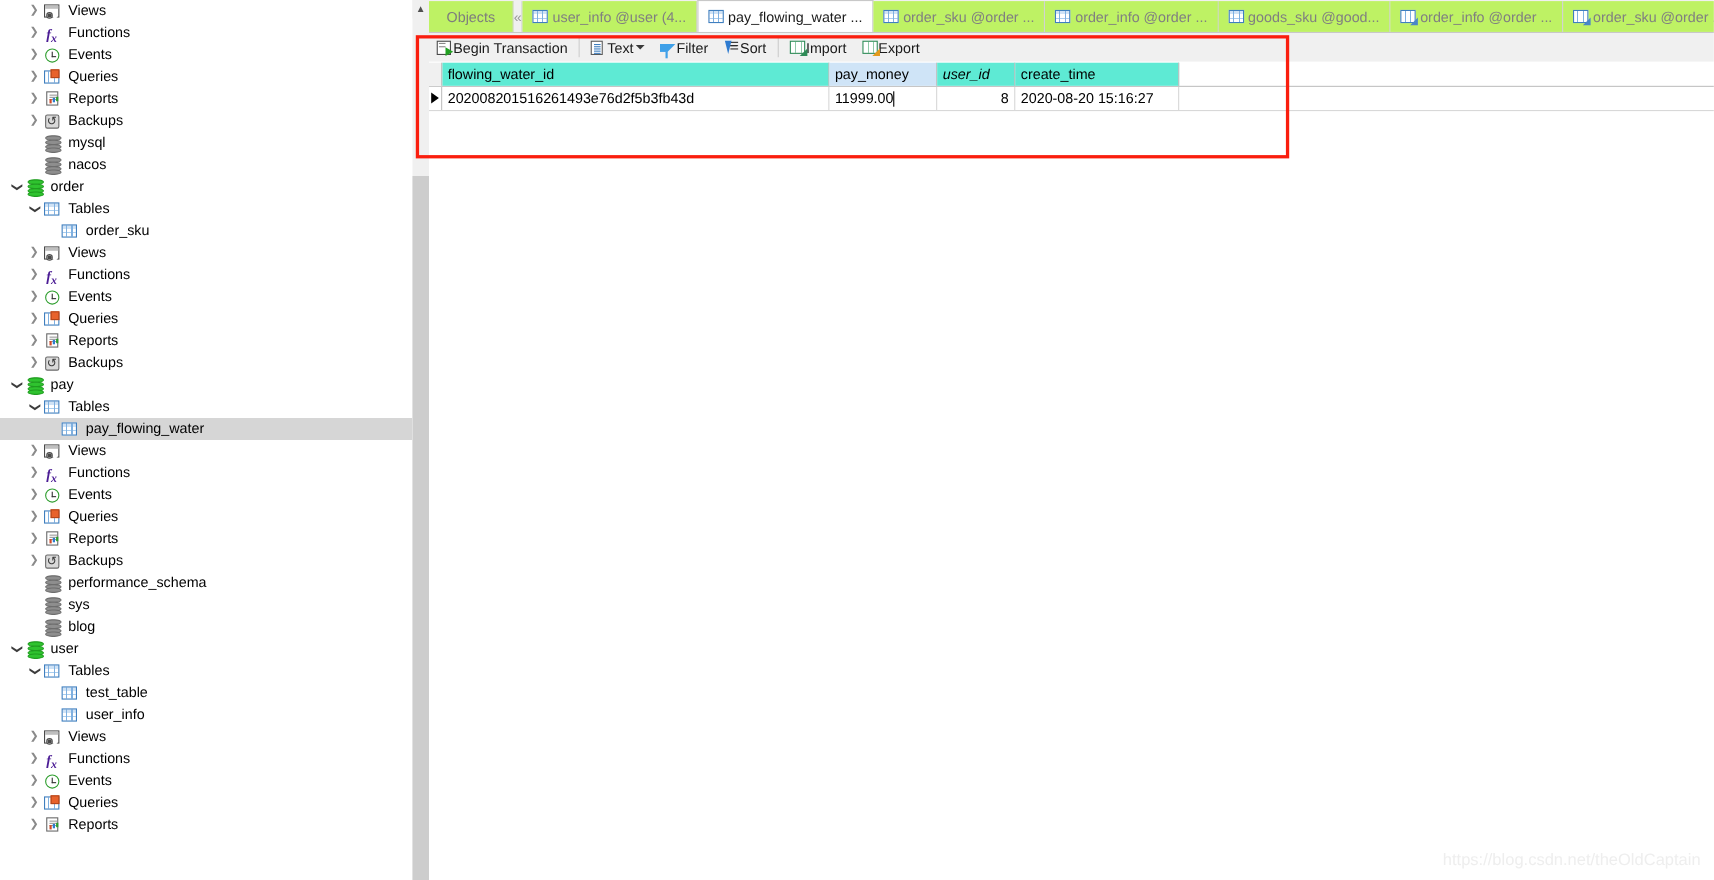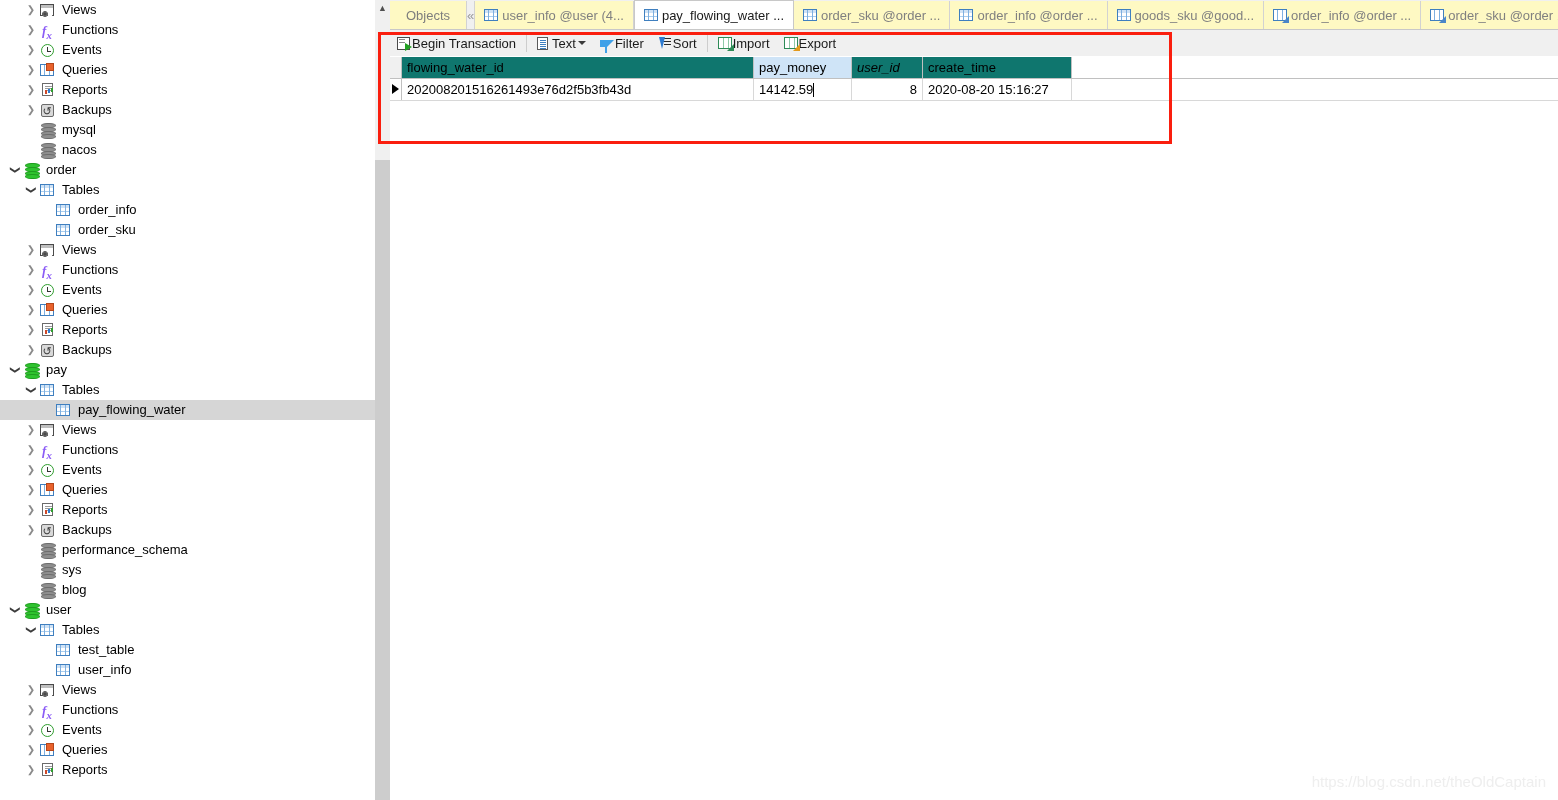--- a/index.html
+++ b/index.html
@@ -62,21 +62,21 @@
   .ic-view:before{
     content:"";position:absolute;left:0;top:0;right:0;height:3px;background:#bfbfbf;
   }
   .ic-view:after{
     content:"";position:absolute;left:1px;bottom:-2px;width:4px;height:4px;
     border:1px solid #4a4a4a;border-radius:50%;background:#fff;
     box-shadow:5px 0 0 -0.5px #fff, 5px 0 0 0 #4a4a4a inset;
   }
   .ic-fx{
     display:block;text-align:center;font-family:"Liberation Serif","DejaVu Serif",serif;
-    font-style:italic;font-weight:bold;color:#8b5cf6;font-size:13px;line-height:18px;
+    font-style:italic;font-weight:bold;color:#4c1d95;font-size:13px;line-height:18px;
   }
   .ic-clock{
     display:block;width:13px;height:13px;margin:2px auto 0;border-radius:50%;
     border:1.5px solid #2e9e2e;background:#fff;position:relative;box-sizing:border-box;
   }
   .ic-clock:before{content:"";position:absolute;left:5px;top:2px;width:1px;height:5px;background:#333;}
   .ic-clock:after{content:"";position:absolute;left:5px;top:6px;width:4px;height:1px;background:#333;}
   .ic-query{
     display:block;width:14px;height:12px;margin:2px auto 0;position:relative;
     border:1px solid #3f7fbf;background:#fff;box-sizing:border-box;
@@ -121,21 +121,21 @@
 
   
   #tabbar{
     position:absolute;left:390px;top:0;width:1168px;height:29px;
     background:#f0f0f0;border-bottom:1px solid #c8c8c8;
     display:flex;align-items:flex-end;overflow:hidden;
   }
   .tab{
     height:28px;display:flex;align-items:center;gap:4px;
     padding:0 9px;font-size:13px;color:#808080;
-    background:#fef9c3;border-right:1px solid #d2d2d2;
+    background:#bef264;border-right:1px solid #d2d2d2;
     white-space:nowrap;box-sizing:border-box;
   }
   .tab.objects{color:#7d7d7d;padding:0 16px;}
   .tab.active{
     background:#ffffff;color:#1a1a1a;
     border-left:1px solid #c8c8c8;border-right:1px solid #c8c8c8;
     border-top:1px solid #c8c8c8;height:29px;border-bottom:none;
   }
   .tab .ic-table, .tab .ic-query2{margin:0;}
   .ic-query2{
@@ -218,21 +218,21 @@
   #grid-head{
     display:flex;height:22px;border-bottom:1px solid #c0c0c0;box-sizing:border-box;
   }
   .gutter{
     width:12px;min-width:12px;border-right:1px solid #c0c0c0;background:#f0f0f0;
     box-sizing:border-box;position:relative;
   }
   .hcell{
     border-right:1px solid #c0c0c0;box-sizing:border-box;
     font-size:13px;color:#000;line-height:21px;padding-left:5px;
-    background:#0f766e;white-space:nowrap;overflow:hidden;
+    background:#5eead4;white-space:nowrap;overflow:hidden;
   }
   .hcell.hl{background:#cfe4f7;}
   #grid-row{
     display:flex;height:22px;border-bottom:1px solid #d8d8d8;box-sizing:border-box;
   }
   .gutter-row{
     width:12px;min-width:12px;border-right:1px solid #c0c0c0;background:#fff;
     box-sizing:border-box;position:relative;
   }
   .rowptr{
@@ -355,28 +355,20 @@
         </span>
         <span class="t-label">order</span>
       </div>
       <div class="tree-row">
         <span style="width: 24px; min-width: 24px;"></span>
         <span class="twisty open" style="transform: rotate(90deg); display: inline-block;">❯</span>
         <span class="t-icon">
           <span class="ic-table"></span>
         </span>
         <span class="t-label">Tables</span>
-      </div>
-      <div class="tree-row">
-        <span style="width: 40px; min-width: 40px;"></span>
-        <span class="twisty none">❯</span>
-        <span class="t-icon">
-          <span class="ic-table"></span>
-        </span>
-        <span class="t-label">order_info</span>
       </div>
       <div class="tree-row">
         <span style="width: 40px; min-width: 40px;"></span>
         <span class="twisty none">❯</span>
         <span class="t-icon">
           <span class="ic-table"></span>
         </span>
         <span class="t-label">order_sku</span>
       </div>
       <div class="tree-row">
@@ -725,21 +717,21 @@
         <div class="hcell hl" style="width: 98px; min-width: 98px;">pay_money</div>
         <div class="hcell" style="width: 71px; min-width: 71px; font-style: italic;">user_id</div>
         <div class="hcell" style="width: 149px; min-width: 149px;">create_time</div>
       </div>
     <div id="grid-body">
         <div id="grid-row" style="display: flex; height: 22px; border-bottom: 1px solid rgb(216, 216, 216); box-sizing: border-box;">
           <div class="gutter-row">
             <span class="rowptr"></span>
           </div>
           <div class="dcell" style="width: 352px; min-width: 352px;"><span>202008201516261493e76d2f5b3fb43d</span></div>
-          <div class="dcell" style="width: 98px; min-width: 98px;"><span>14142.59</span><span class="caretbar"></span></div>
+          <div class="dcell" style="width: 98px; min-width: 98px;"><span>11999.00</span><span class="caretbar"></span></div>
           <div class="dcell num" style="width: 71px; min-width: 71px;"><span>8</span></div>
           <div class="dcell" style="width: 149px; min-width: 149px;"><span>2020-08-20 15:16:27</span></div>
         </div>
       </div>
   </div>
 
   <div id="redbox"></div>
 
   <div id="watermark">https://blog.csdn.net/theOldCaptain</div>
 

